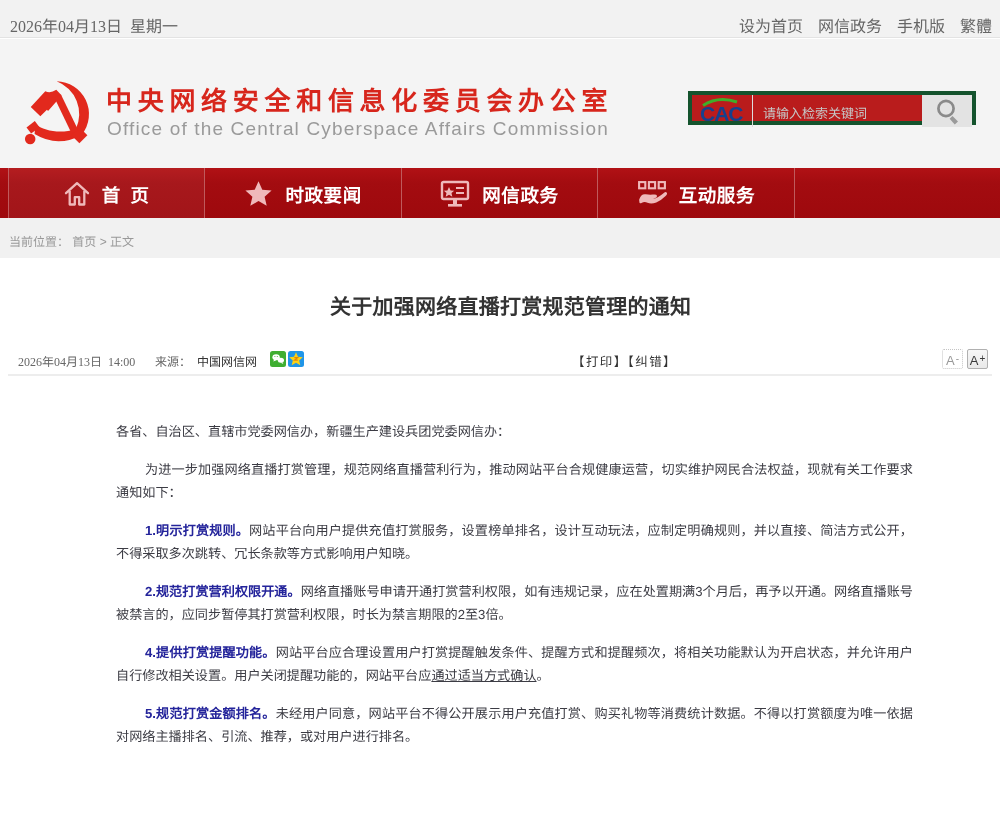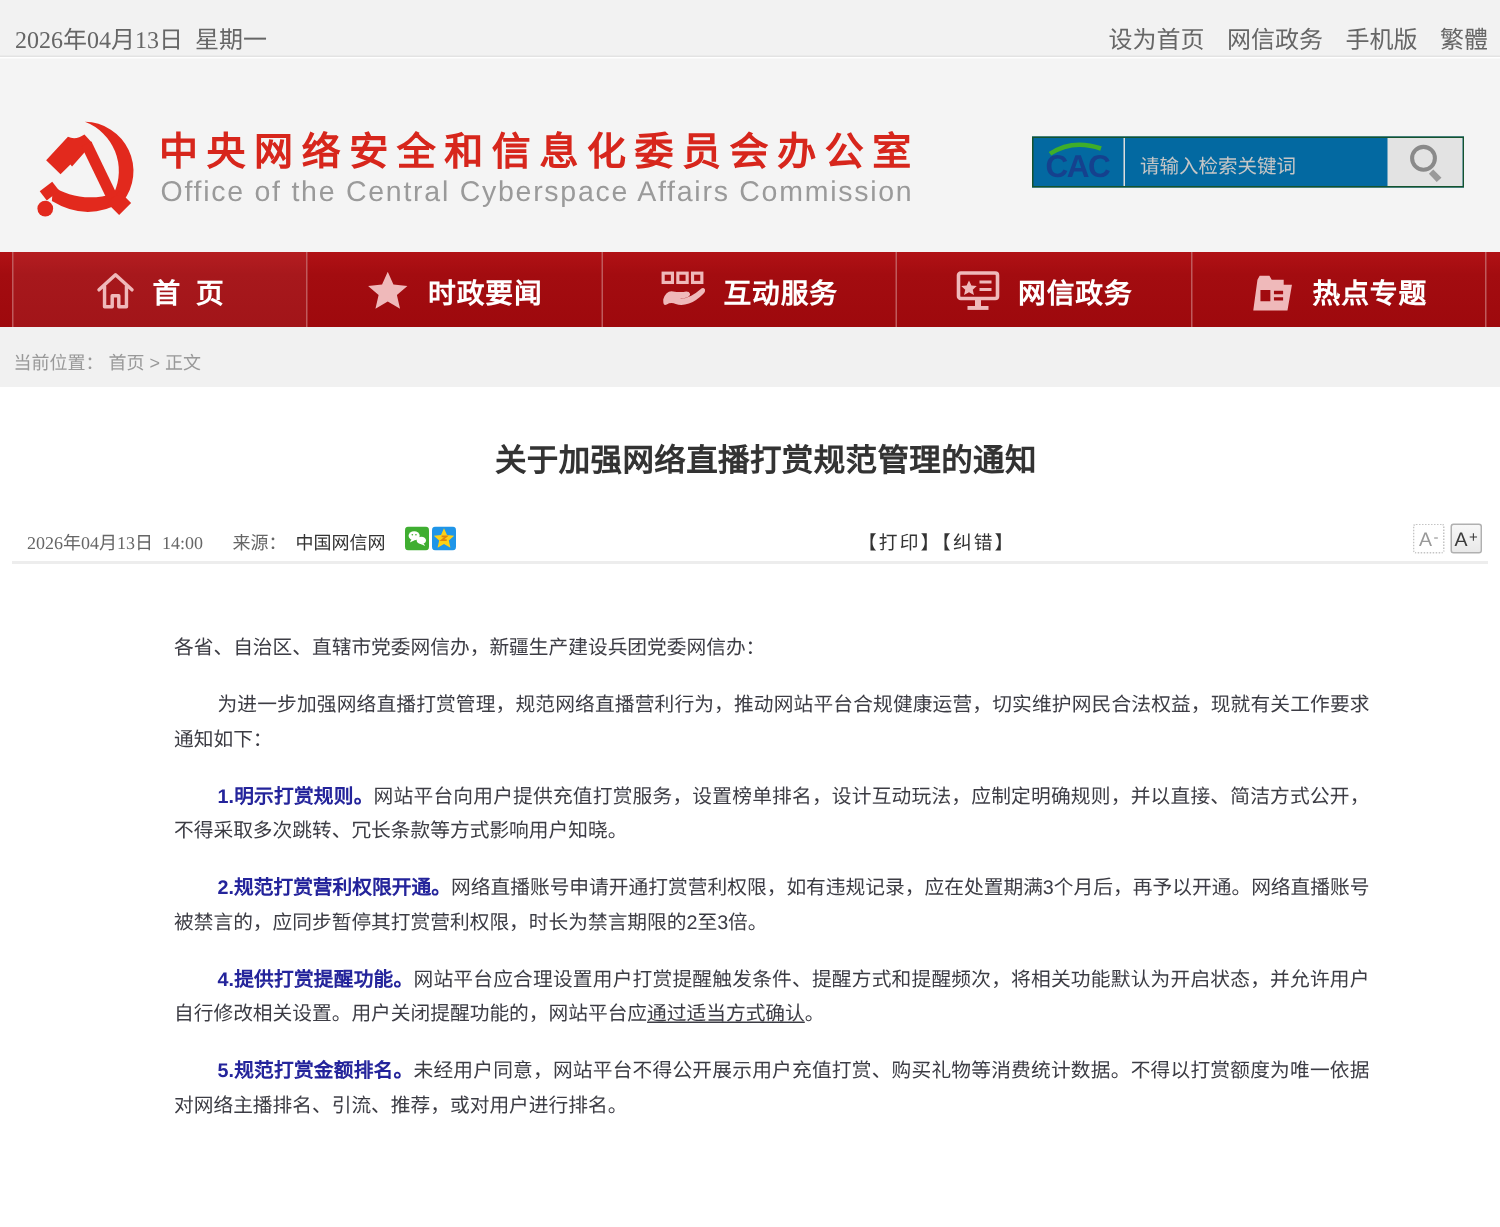--- a/index.html
+++ b/index.html
@@ -7,21 +7,21 @@
 html,body{width:1000px;background:#fff;}
 body{font-family:"Liberation Sans",sans-serif;position:relative;height:818px;overflow:hidden;}
 .topbar{position:absolute;left:0;top:0;width:1000px;height:38px;background:#f2f2f2;border-bottom:1px solid #e3e3e3;font-family:"Liberation Serif",serif;font-size:16px;color:#666;}
 .topbar .date{position:absolute;left:10px;top:13px;}
 .topbar .links{position:absolute;right:8px;top:13px;}
 .topbar .links span{margin-left:15px;}
 .header{position:absolute;left:0;top:39px;width:1000px;height:129px;background:#f4f4f4;}
 .emblem{position:absolute;left:25px;top:41px;width:64px;height:64px;}
 .sitetitle{position:absolute;left:106px;top:48px;font-size:26px;line-height:28px;font-weight:bold;color:#d7261c;letter-spacing:5.7px;white-space:nowrap;}
 .siteen{position:absolute;left:107px;top:80px;font-size:19px;line-height:20px;color:#9a9a9a;letter-spacing:1.16px;white-space:nowrap;}
-.search{position:absolute;left:688px;top:52px;width:288px;height:34px;background:#0369a1;border:1px solid #14532d;}
+.search{position:absolute;left:688px;top:52px;width:288px;height:34px;background:#b91c1c;border:4px solid #14532d;}
 .search .caclogo{position:absolute;left:0;top:0;width:60px;height:32px;}
 .search .inputarea{position:absolute;left:60px;top:0;width:178px;height:32px;border-left:1px solid #ddd;}
 .search .inputarea span{position:absolute;left:10px;top:8px;font-size:13px;color:#c6c6c6;letter-spacing:0;}
 .search .btn{position:absolute;right:0;top:0;width:50px;height:32px;background:#e3e3e3;}
 .nav{position:absolute;left:0;top:168px;width:1000px;height:50px;background:linear-gradient(180deg,#b11115 0%,#a30c10 30%,#9e090d 100%);}
 .nav .cells{position:absolute;left:8px;top:0;height:50px;display:flex;}
 .nav .cell{width:196.4px;height:50px;border-left:1px solid #bf5a5c;display:flex;align-items:center;justify-content:center;padding-top:1px;color:#fff;font-size:18.5px;letter-spacing:0.6px;font-weight:bold;}
 .nav .cells{border-right:1px solid #bf5a5c;}
 .nav .cell svg{margin-right:12px;}
 .nav .cell:first-child{background:rgba(255,255,255,0.05);}
@@ -91,43 +91,37 @@
         <span>首 页</span>
       </div>
     <div class="cell">
         <svg width="29" height="28" viewBox="0 0 29 28">
           <path d="M 14.5 1.2 L 18.3 9.7 L 27.6 10.6 L 20.6 16.7 L 22.7 25.8 L 14.5 21 L 6.3 25.8 L 8.4 16.7 L 1.4 10.6 L 10.7 9.7 Z" fill="#efb9ba"></path>
         </svg>
         <span>时政要闻</span>
       </div>
     <div class="cell">
         <svg width="30" height="28" viewBox="0 0 30 28">
-          <rect x="2.1" y="2.1" width="6.2" height="6.2" stroke="#efb9ba" stroke-width="2.1" fill="none"></rect>
-          <rect x="11.9" y="2.1" width="6.2" height="6.2" stroke="#efb9ba" stroke-width="2.1" fill="none"></rect>
-          <rect x="21.7" y="2.1" width="6.2" height="6.2" stroke="#efb9ba" stroke-width="2.1" fill="none"></rect>
-          <path d="M 2.2 19.5 q 2 -6 6.5 -5.2 q 4 .7 7 .3 q 3.8 -.7 4.3 1.2 q .4 1.7 -2.8 2.7 q -2.2 .7 -4.2 .5 q 3.6 .5 7.8 -1.8 q 3.4 -1.9 6 -4.2 q 2 -1.7 3 -.3 q .9 1.4 -1.2 3.4 q -4.6 4.6 -9.3 6.3 q -5 1.8 -8.8 .3 q -3.2 -1.4 -6 .3 q -2.6 1.4 -2.3 -3.5 Z" fill="#efb9ba"></path>
-        </svg>
-        <span>互动服务</span>
-      </div>
-    <div class="cell">
-        <svg width="30" height="28" viewBox="0 0 30 28">
           <rect x="2" y="2" width="26" height="17" rx="1.5" stroke="#efb9ba" stroke-width="2.4" fill="none"></rect>
           <path d="M 9 7 l 1.6 3.4 3.6.3 -2.7 2.4.8 3.6 -3.3-1.9 -3.3 1.9.8-3.6 -2.7-2.4 3.6-.3 Z" fill="#efb9ba"></path>
           <rect x="16" y="7" width="8" height="2" fill="#efb9ba"></rect>
           <rect x="16" y="12" width="8" height="2" fill="#efb9ba"></rect>
           <rect x="8" y="24" width="14" height="2.6" fill="#efb9ba"></rect>
           <rect x="13" y="19" width="4" height="5" fill="#efb9ba"></rect>
         </svg>
         <span>网信政务</span>
       </div>
     <div class="cell">
         <svg width="30" height="28" viewBox="0 0 30 28">
-          <path d="M 2.5 27 L 5.3 6.5 L 6.8 3.8 L 13.3 3.8 L 14.8 6.5 L 22.8 6.5 L 22.8 9.8 L 28.3 9.8 L 25.3 27 Z M 7.3 13.3 h 6.6 v 7.6 h -6.6 Z M 16.3 13.9 h 6.1 v 2.3 h -6.1 Z M 16.3 18.1 h 6.1 v 2.3 h -6.1 Z" fill="#efb9ba" fill-rule="evenodd"></path>
+          <rect x="2.1" y="2.1" width="6.2" height="6.2" stroke="#efb9ba" stroke-width="2.1" fill="none"></rect>
+          <rect x="11.9" y="2.1" width="6.2" height="6.2" stroke="#efb9ba" stroke-width="2.1" fill="none"></rect>
+          <rect x="21.7" y="2.1" width="6.2" height="6.2" stroke="#efb9ba" stroke-width="2.1" fill="none"></rect>
+          <path d="M 2.2 19.5 q 2 -6 6.5 -5.2 q 4 .7 7 .3 q 3.8 -.7 4.3 1.2 q .4 1.7 -2.8 2.7 q -2.2 .7 -4.2 .5 q 3.6 .5 7.8 -1.8 q 3.4 -1.9 6 -4.2 q 2 -1.7 3 -.3 q .9 1.4 -1.2 3.4 q -4.6 4.6 -9.3 6.3 q -5 1.8 -8.8 .3 q -3.2 -1.4 -6 .3 q -2.6 1.4 -2.3 -3.5 Z" fill="#efb9ba"></path>
         </svg>
-        <span>热点专题</span>
+        <span>互动服务</span>
       </div>
   </div>
 </div>
 <div class="crumb">
     <span>当前位置： 首页 &gt; 正文</span>
   </div>
 <div class="content"></div>
 <div class="arttitle">关于加强网络直播打赏规范管理的通知</div>
 <div class="meta">
   <span class="dt">2026年04月13日&nbsp; 14:00</span>

